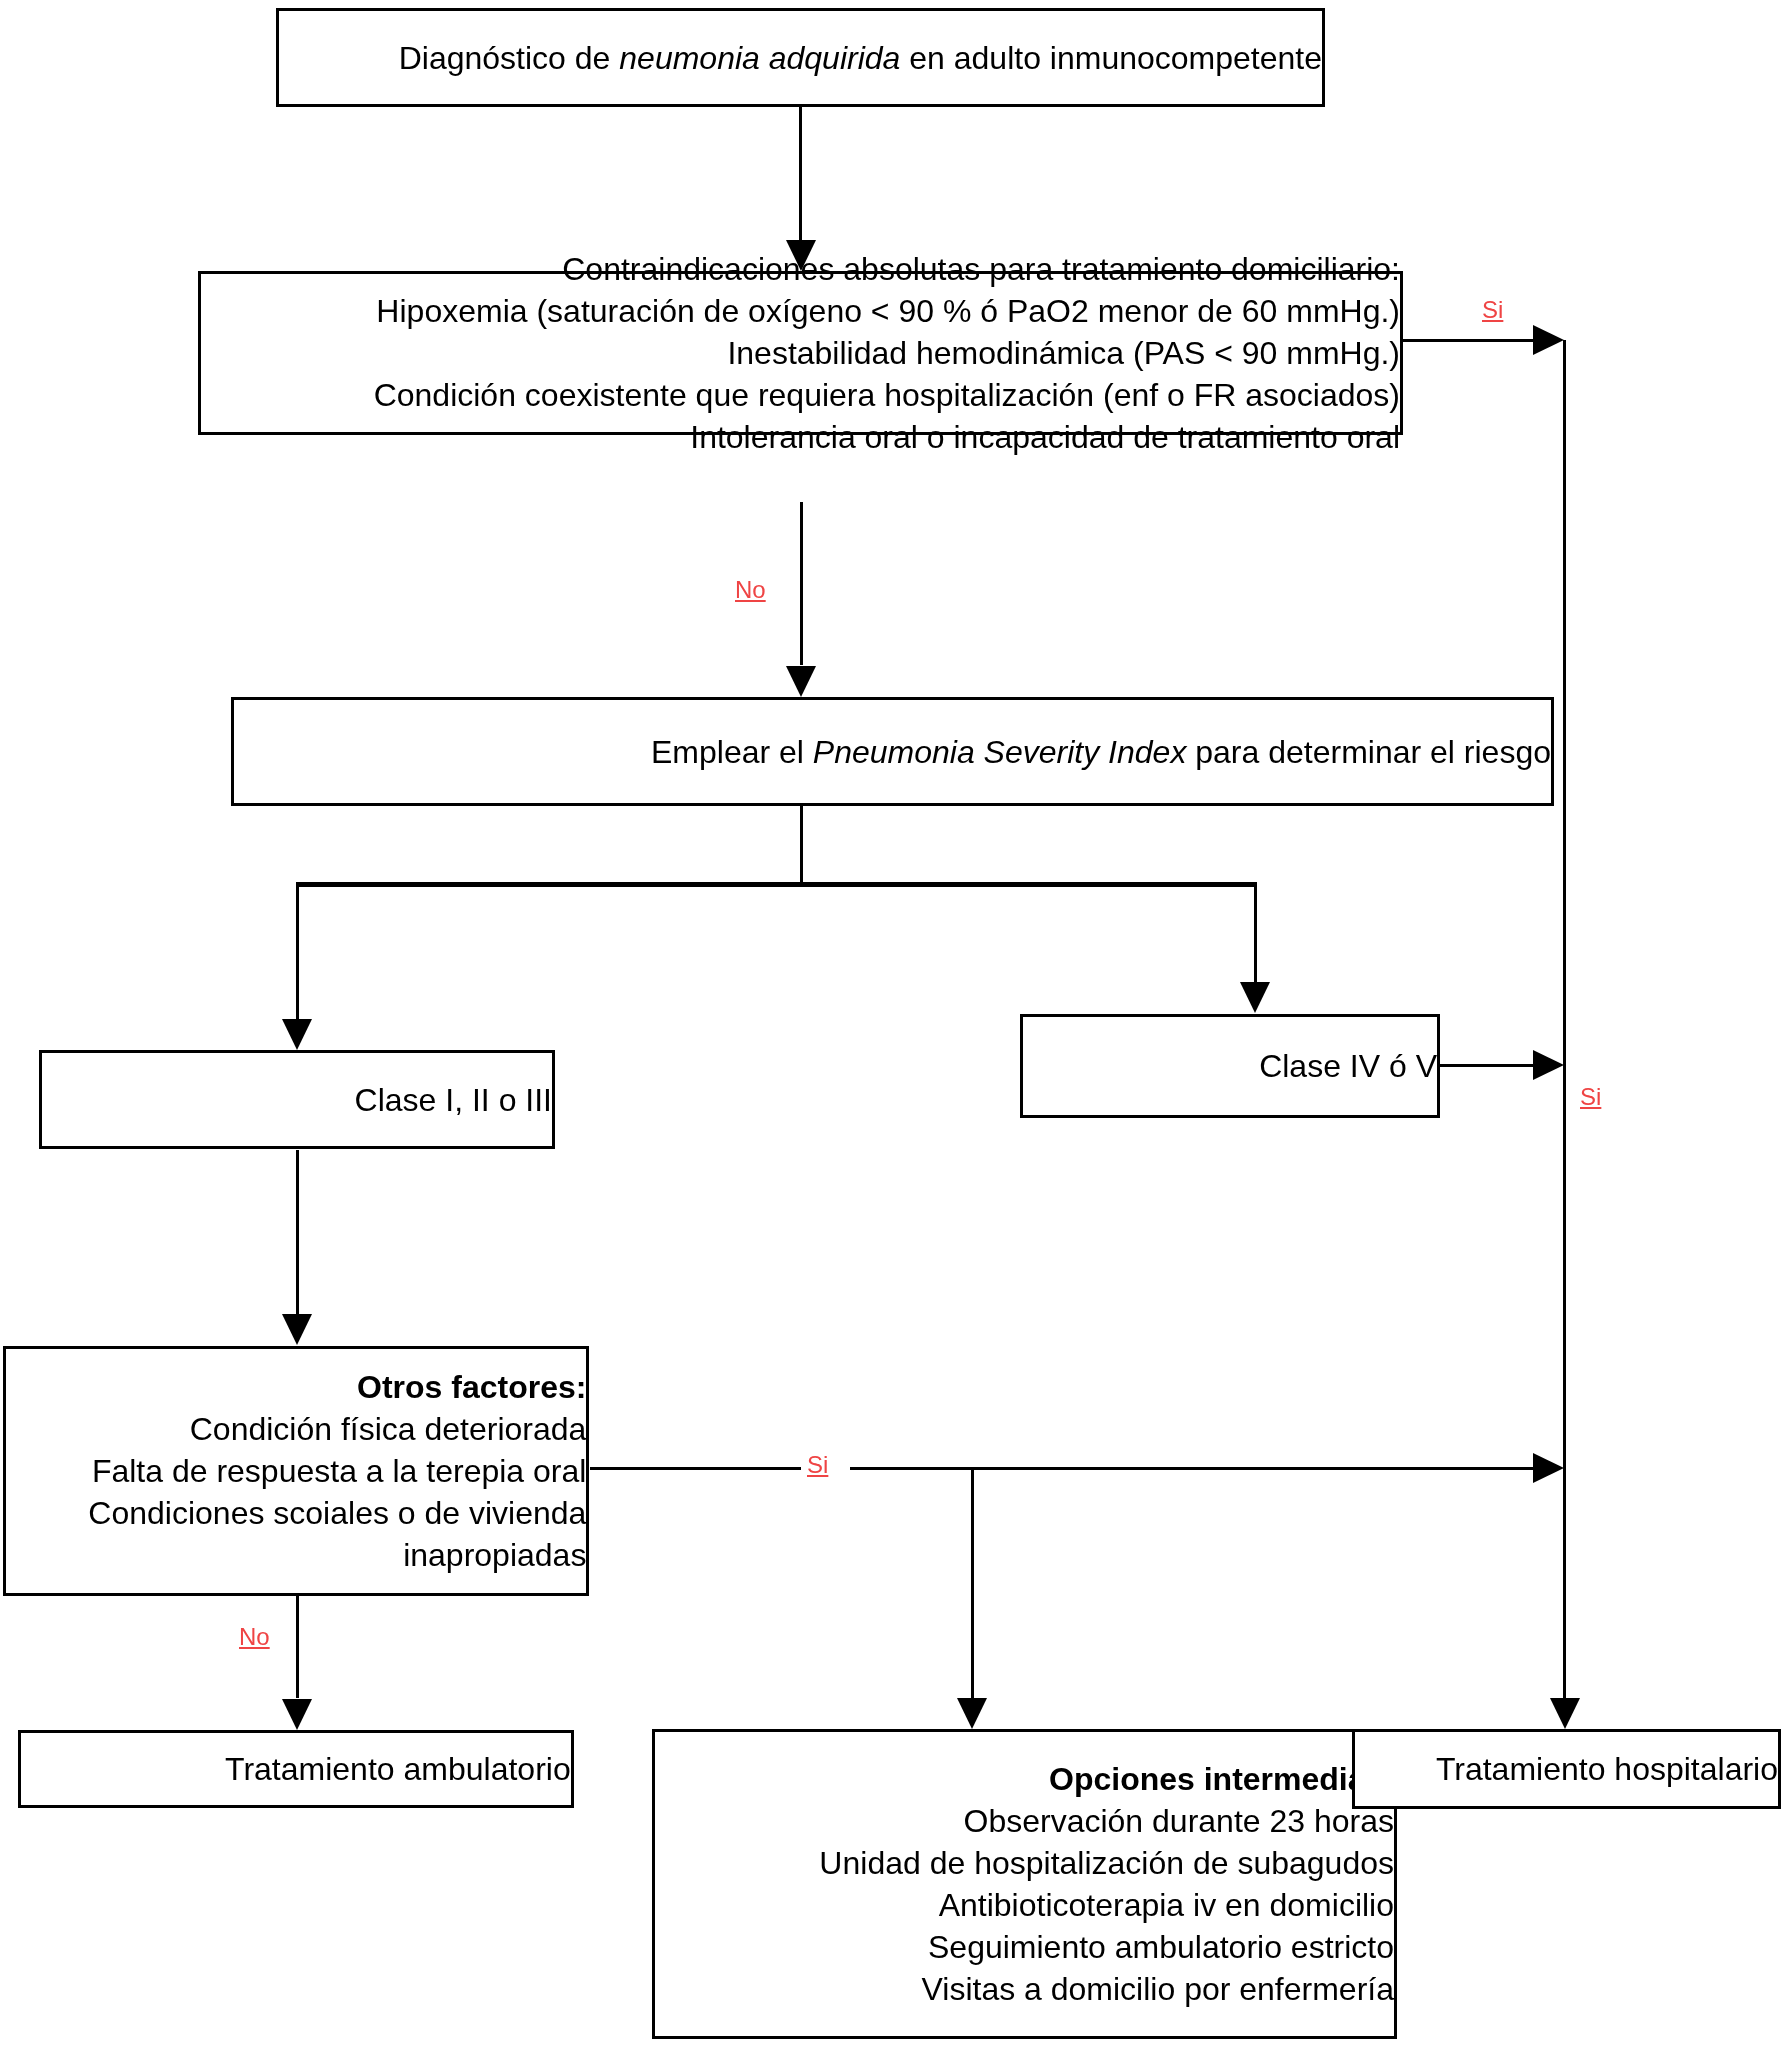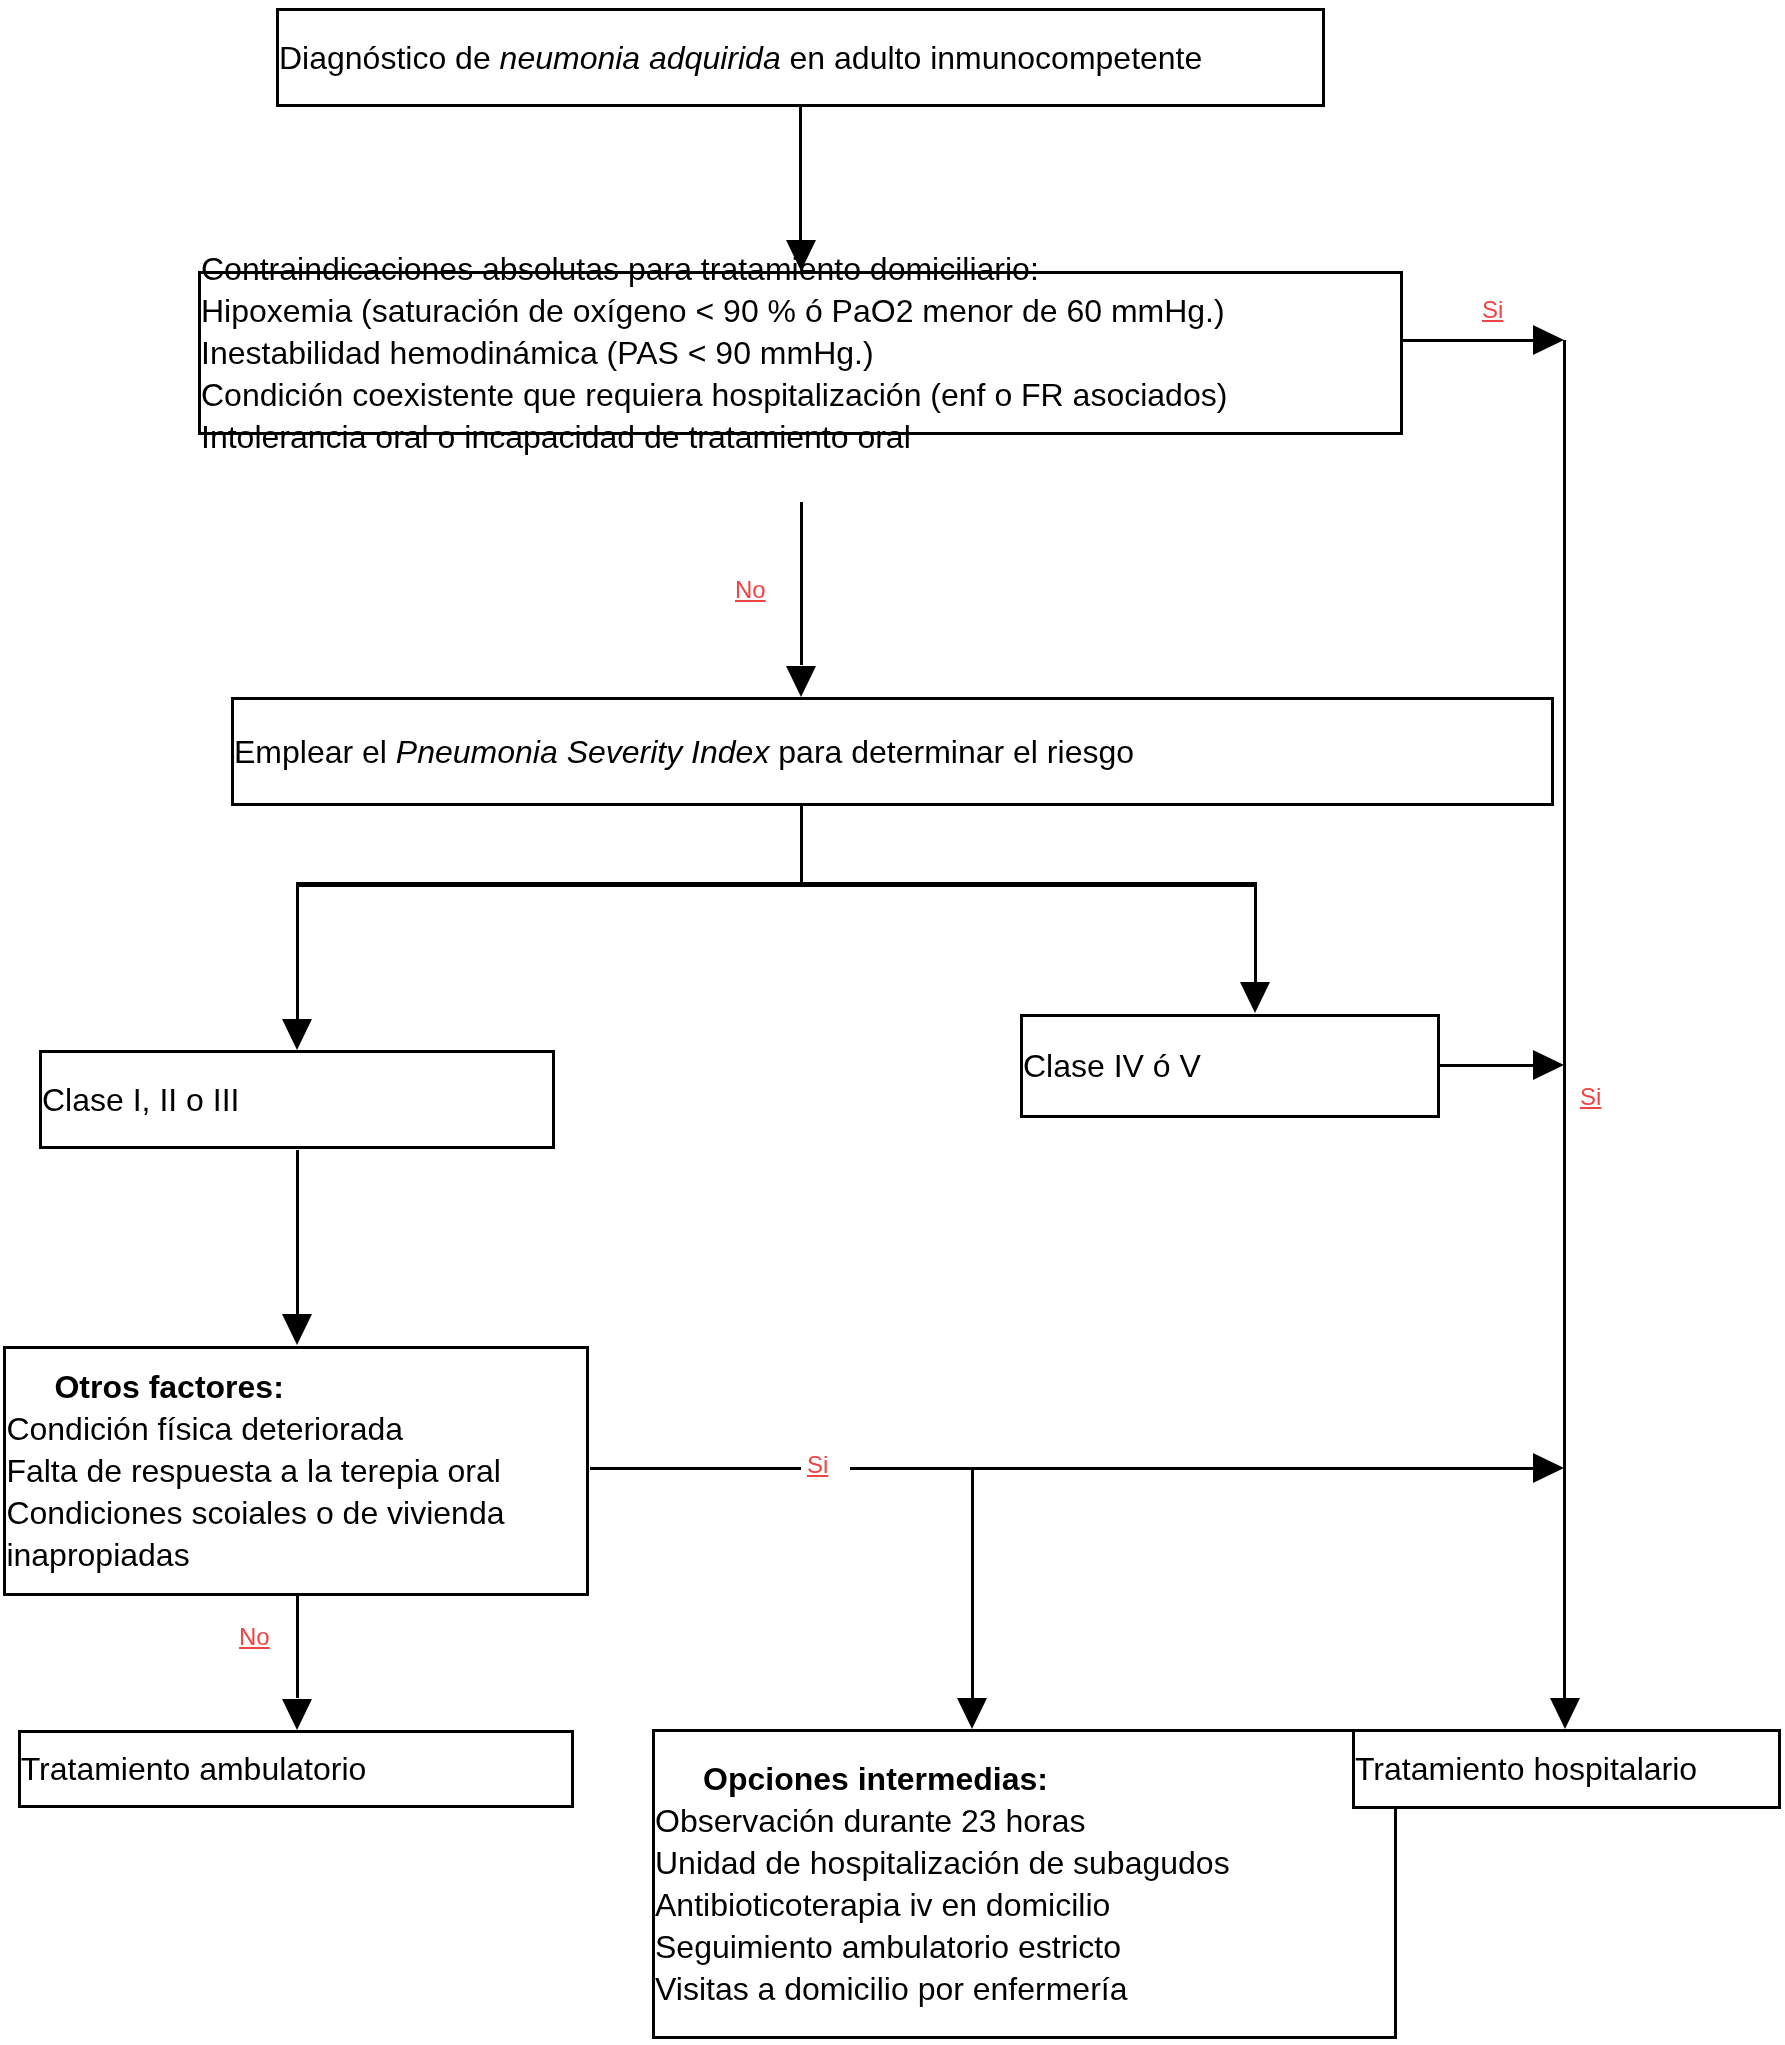--- a/index.html
+++ b/index.html
@@ -16,21 +16,21 @@
     color: #000000;
   }
   .box {
     position: absolute;
     box-sizing: border-box;
     border: 3.4px solid #000000;
     background: #ffffff;
     display: flex;
     flex-direction: column;
     justify-content: center;
-    align-items: flex-start;
+    align-items: flex-end;
     text-align: center;
     font-size: 32px;
     line-height: 42px;
     color: #000000;
   }
   .box .bold { font-weight: bold; margin-left: 48px; }
   .it { font-style: italic; }
   .vline, .hline {
     position: absolute;
     background: #000000;

